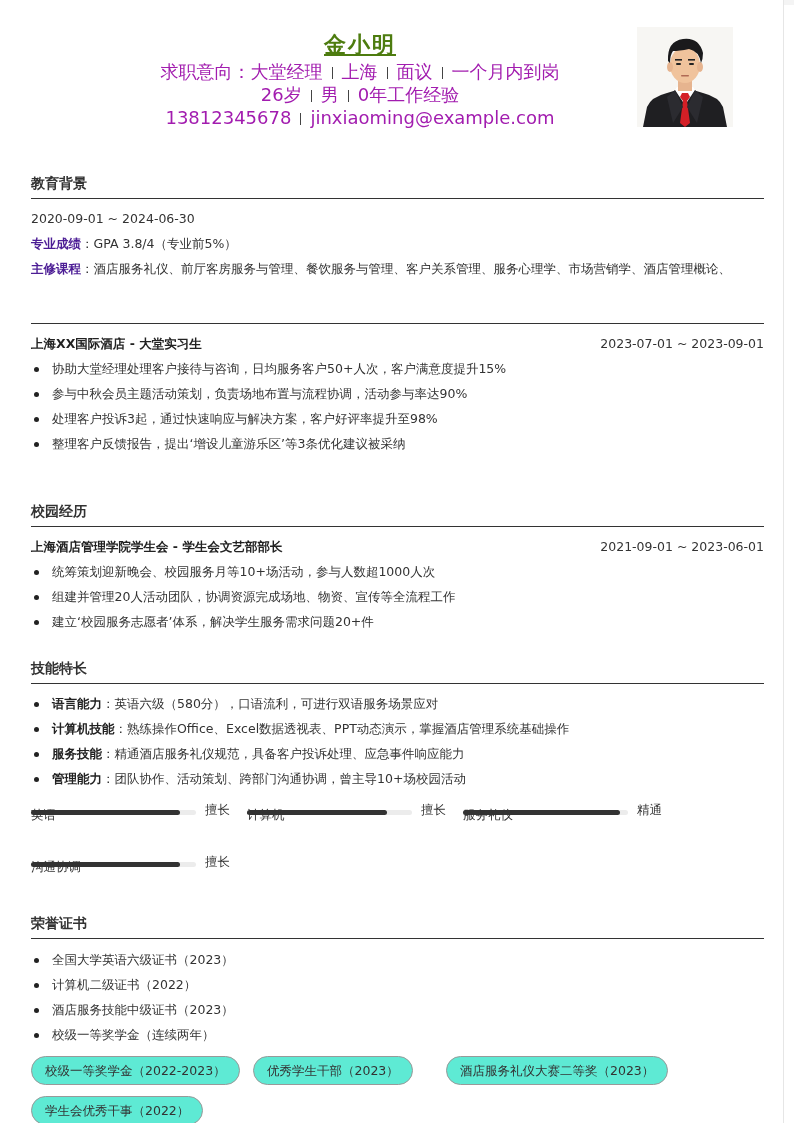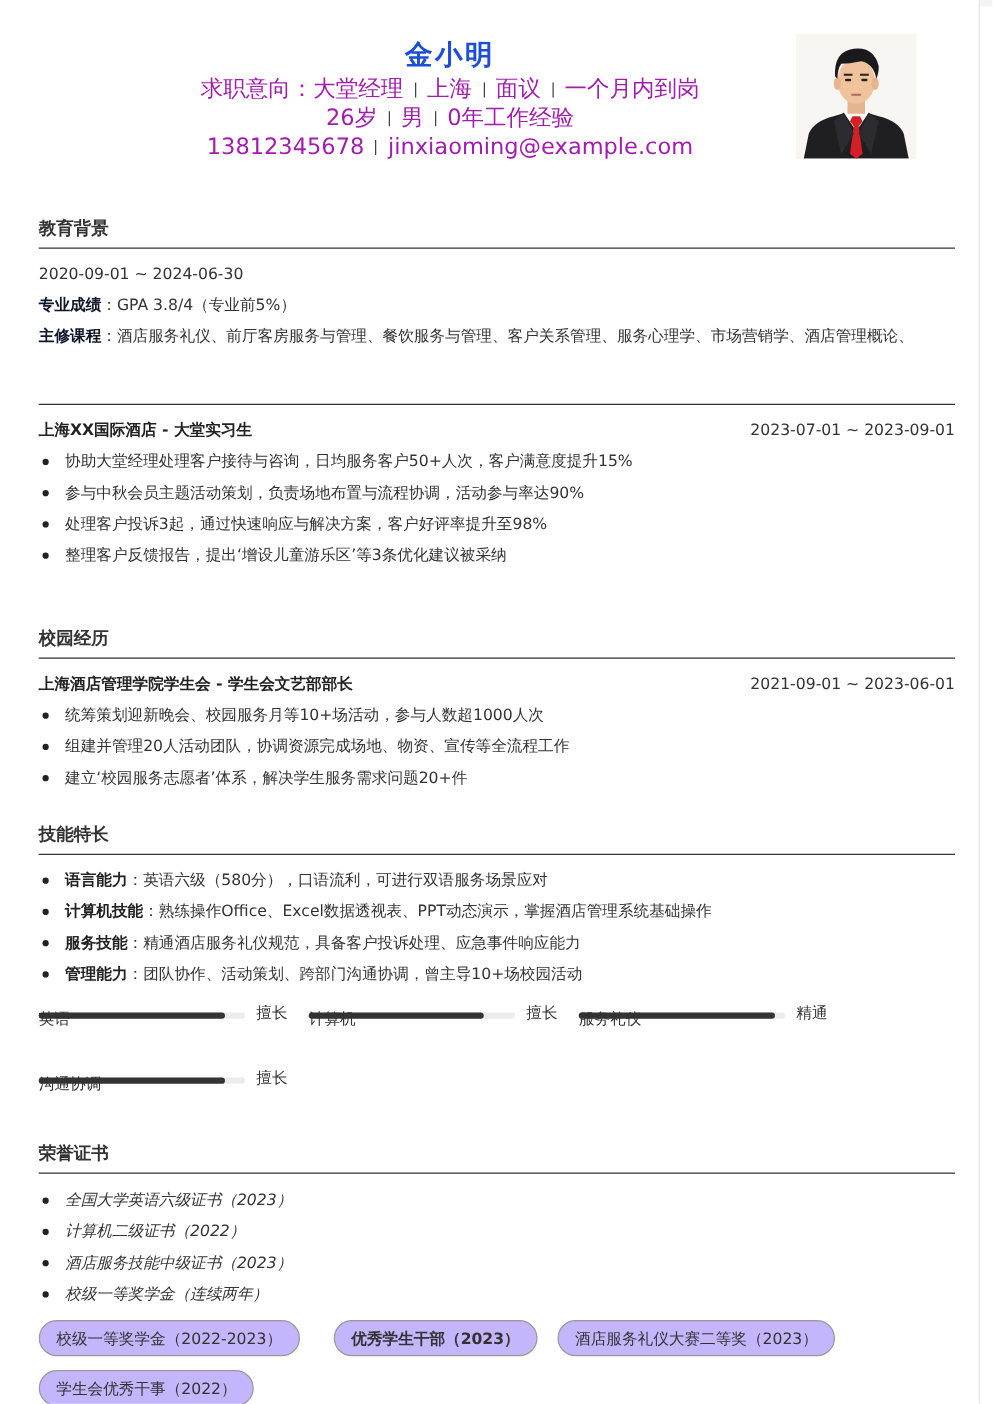--- a/index.html
+++ b/index.html
@@ -2,49 +2,49 @@
 <html><head>
 <meta charset="utf-8">
 <style>
   * { box-sizing: border-box; margin: 0; padding: 0; }
   html, body { width: 794px; height: 1123px; background: #ffffff; overflow: hidden; }
   body { font-family: "DejaVu Sans", "Liberation Sans", sans-serif; color: #222; font-size: 12.5px; position: relative; }
   .page { position: absolute; left: 0; top: 0; width: 784px; height: 1123px; background: #fff; border-right: 1px solid #e6e6e6; }
   .page-top-shade { position: absolute; left: 0; top: 0; width: 794px; height: 5px; background: #f4f4f4; }
 
   .header { position: absolute; left: 0; top: 30px; width: 720px; text-align: center; }
-  .name { font-size: 22px; font-weight: bold; color: #1d4ed8; letter-spacing: 2px; height: 30px; line-height: 30px; margin-left: 0; }
+  .name { font-size: 22px; font-weight: bold; color: #4d7c0f; letter-spacing: 2px; height: 30px; line-height: 30px; margin-left: 0; text-decoration: underline; }
   .info-line { font-size: 18px; color: #a21caf; height: 23px; line-height: 23px; margin-top: 0; }
   .info-line .sep { display: inline-block; width: 1px; height: 12px; background: #444; margin: 0 9px; vertical-align: -1px; }
 
   .avatar { position: absolute; left: 637px; top: 27px; width: 96px; height: 100px; background: #f6f6f4; overflow: hidden; }
 
   .section { position: absolute; left: 31px; width: 733px; }
   .section-title { font-size: 14px; font-weight: bold; color: #333; height: 22px; line-height: 22px; }
   .section-rule { height: 1px; background: #333; margin-top: 4px; }
 
   .entry-head { display: flex; justify-content: space-between; font-weight: bold; font-size: 12.5px; height: 25px; line-height: 25px; margin-top: 7px; }
   .entry-head .date { font-weight: normal; color: #333; }
   .line { font-size: 12.5px; line-height: 25px; color: #333; }
-  .line b { color: #0f172a; }
+  .line b { color: #4c1d95; }
 
   ul.bullets { list-style: none; }
   ul.bullets li { position: relative; padding-left: 21px; line-height: 25px; font-size: 12.5px; color: #333; }
   ul.bullets li::before { content: ""; position: absolute; left: 3px; top: 11px; width: 5px; height: 5px; border-radius: 50%; background: #222; }
   ul.bullets li b { color: #222; }
 
   .skills { position: absolute; left: 31px; top: 804px; width: 733px; }
   .skill { position: absolute; width: 200px; height: 40px; }
   .skill .track { position: absolute; left: 0; top: 6px; width: 165px; height: 5px; background: #ececec; border-radius: 3px; }
   .skill .fill { position: absolute; left: 0; top: 0; height: 5px; background: #333; border-radius: 3px; }
   .skill .level { position: absolute; left: 174px; top: -2px; font-size: 12.5px; color: #333; }
   .skill .label { position: absolute; left: 0; top: 3px; font-size: 12.5px; color: #333; }
 
   .tags { position: absolute; left: 31px; top: 1056px; width: 733px; }
-  .tag { position: absolute; height: 29px; line-height: 27px; border: 1px solid #999; border-radius: 15px; padding: 0 13px; font-size: 12.5px; color: #333; background: #c4b5fd; white-space: nowrap; }
+  .tag { position: absolute; height: 29px; line-height: 27px; border: 1px solid #999; border-radius: 15px; padding: 0 13px; font-size: 12.5px; color: #333; background: #5eead4; white-space: nowrap; }
 </style>
 </head>
 <body>
 
 <div class="page-top-shade"></div>
 <div class="page">
 
   <div class="header">
     <div class="name">金小明</div>
     <div class="info-line">
@@ -166,28 +166,28 @@
           <div class="fill" style="width: 90%; background: rgb(51, 51, 51);"></div>
         </div>
       <span class="level">擅长</span>
       <span class="label">沟通协调</span>
     </div>
   </div>
 
   <div class="section" style="top:912px;">
     <div class="section-title">荣誉证书</div>
     <div class="section-rule"></div>
-    <ul class="bullets" style="margin-top:8px;font-style:italic;">
+    <ul class="bullets" style="margin-top:8px;">
       <li>全国大学英语六级证书（2023）</li>
       <li>计算机二级证书（2022）</li>
       <li>酒店服务技能中级证书（2023）</li>
       <li>校级一等奖学金（连续两年）</li>
     </ul>
   </div>
 
   <div class="tags">
     <span class="tag" style="left:0; top:0;">校级一等奖学金（2022-2023）</span>
-    <span class="tag" style="left:236px; top:0;font-weight:bold;">优秀学生干部（2023）</span>
+    <span class="tag" style="left:222px; top:0;">优秀学生干部（2023）</span>
     <span class="tag" style="left:415px; top:0;">酒店服务礼仪大赛二等奖（2023）</span>
     <span class="tag" style="left:0; top:40px;">学生会优秀干事（2022）</span>
   </div>
 
 </div>
 
 </body></html>

